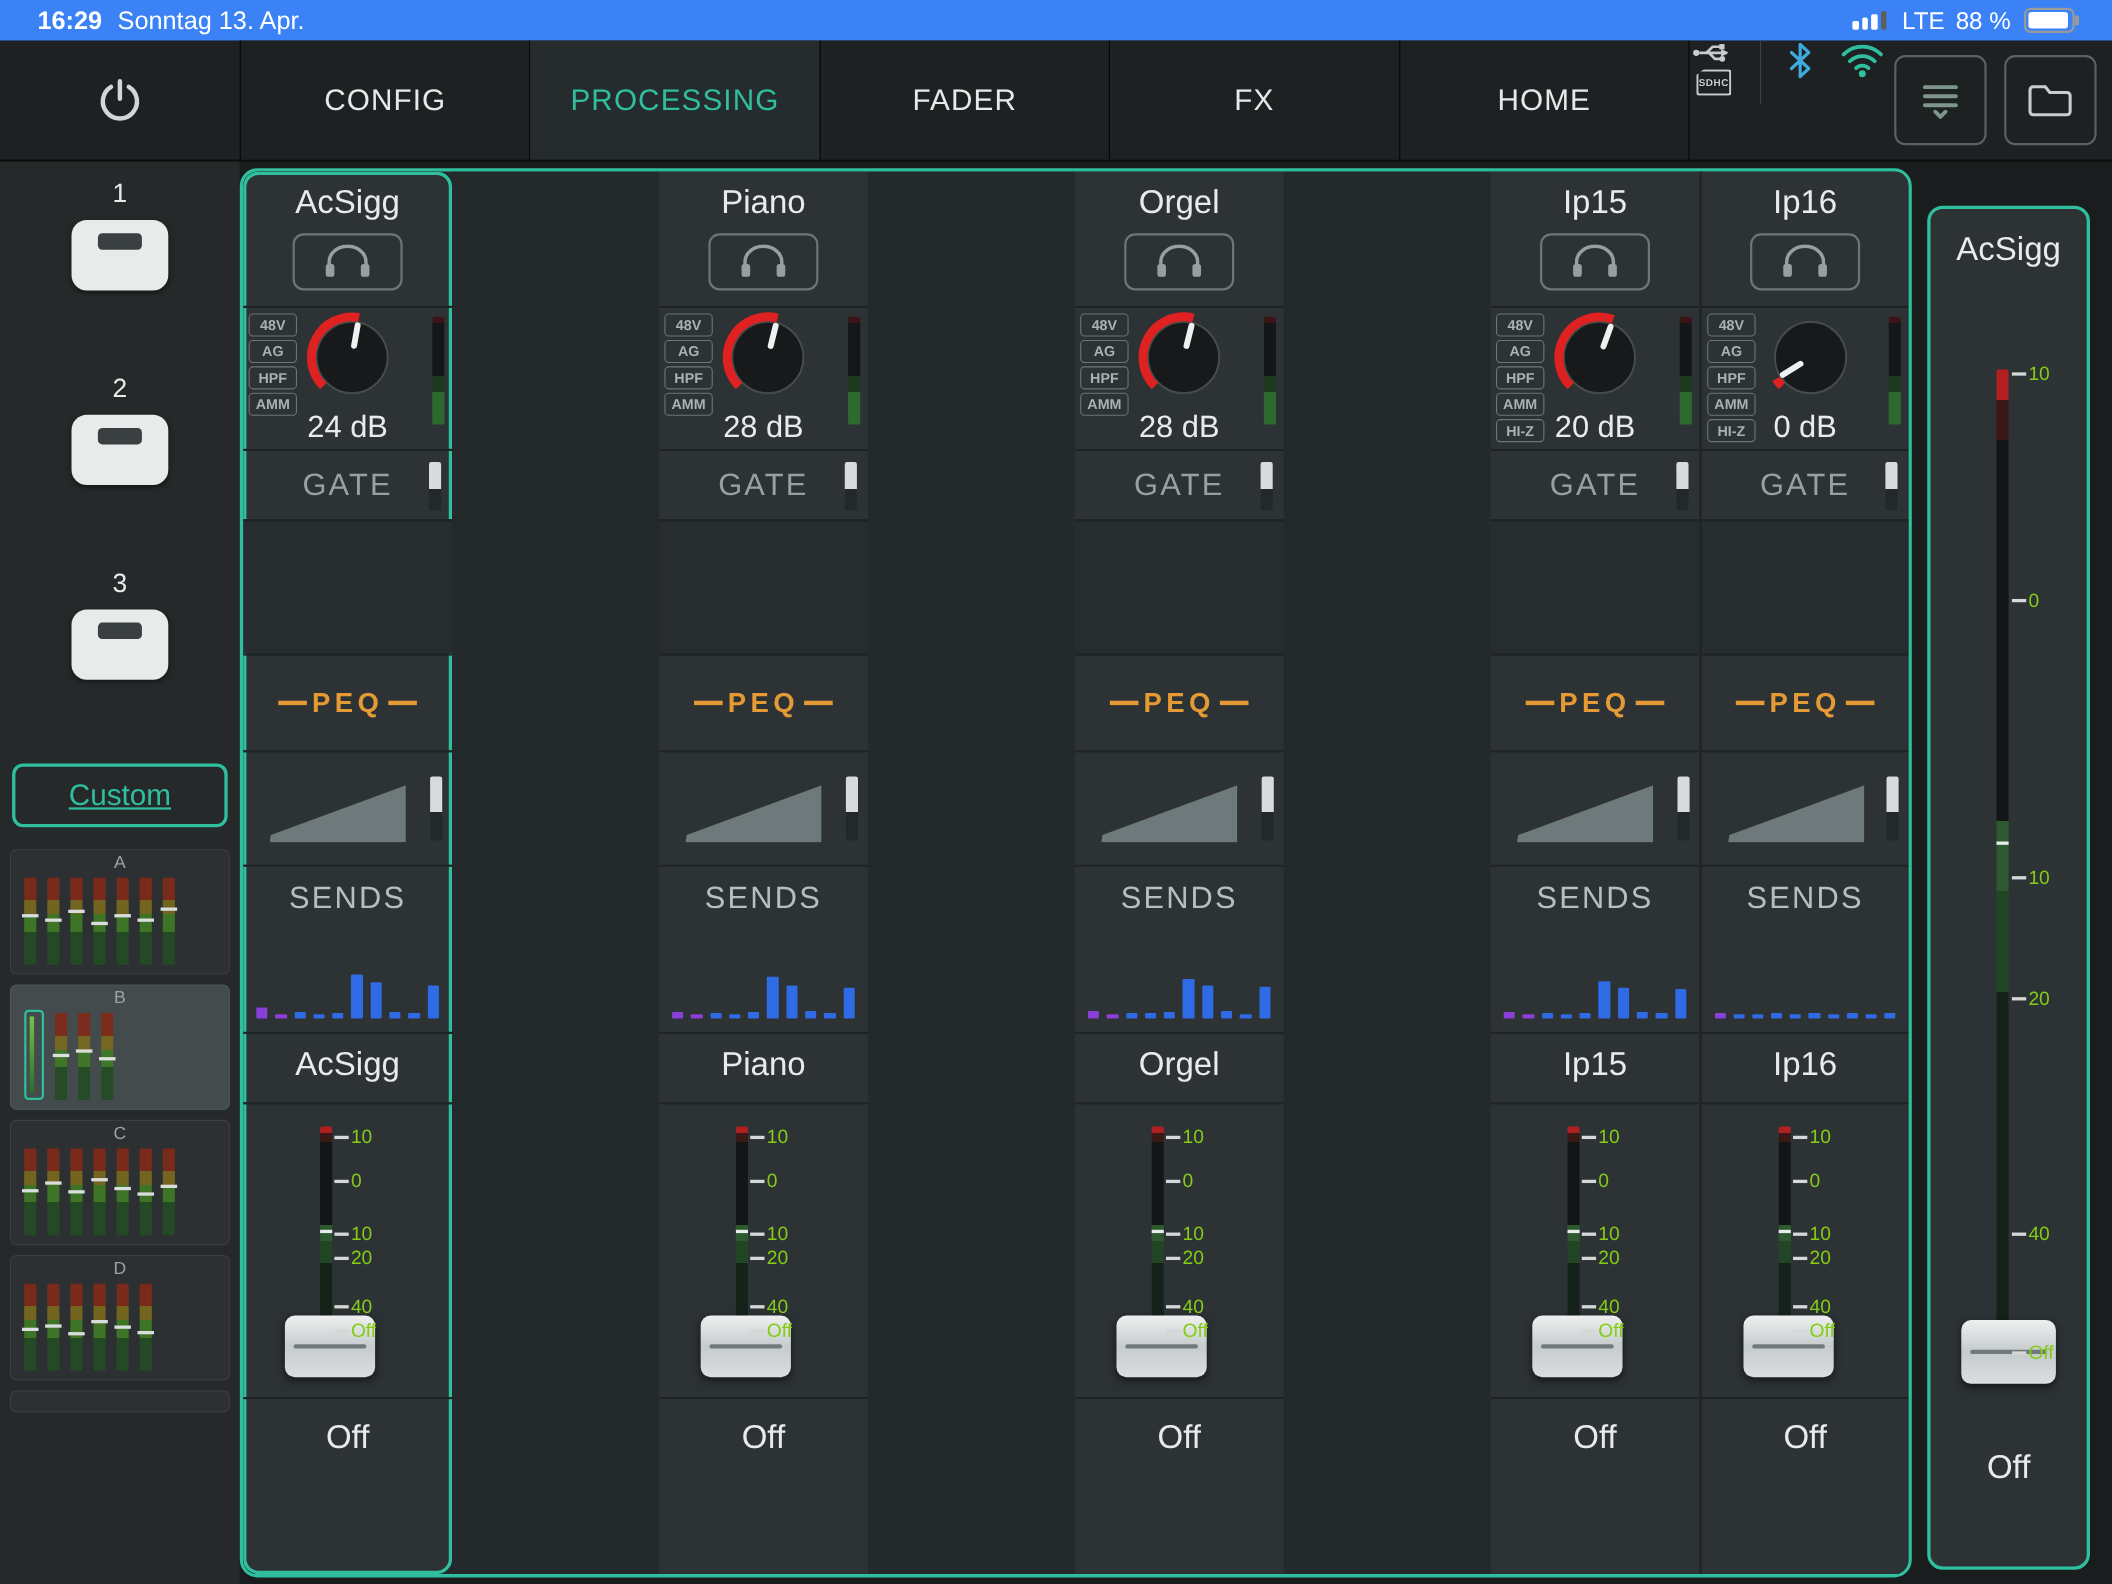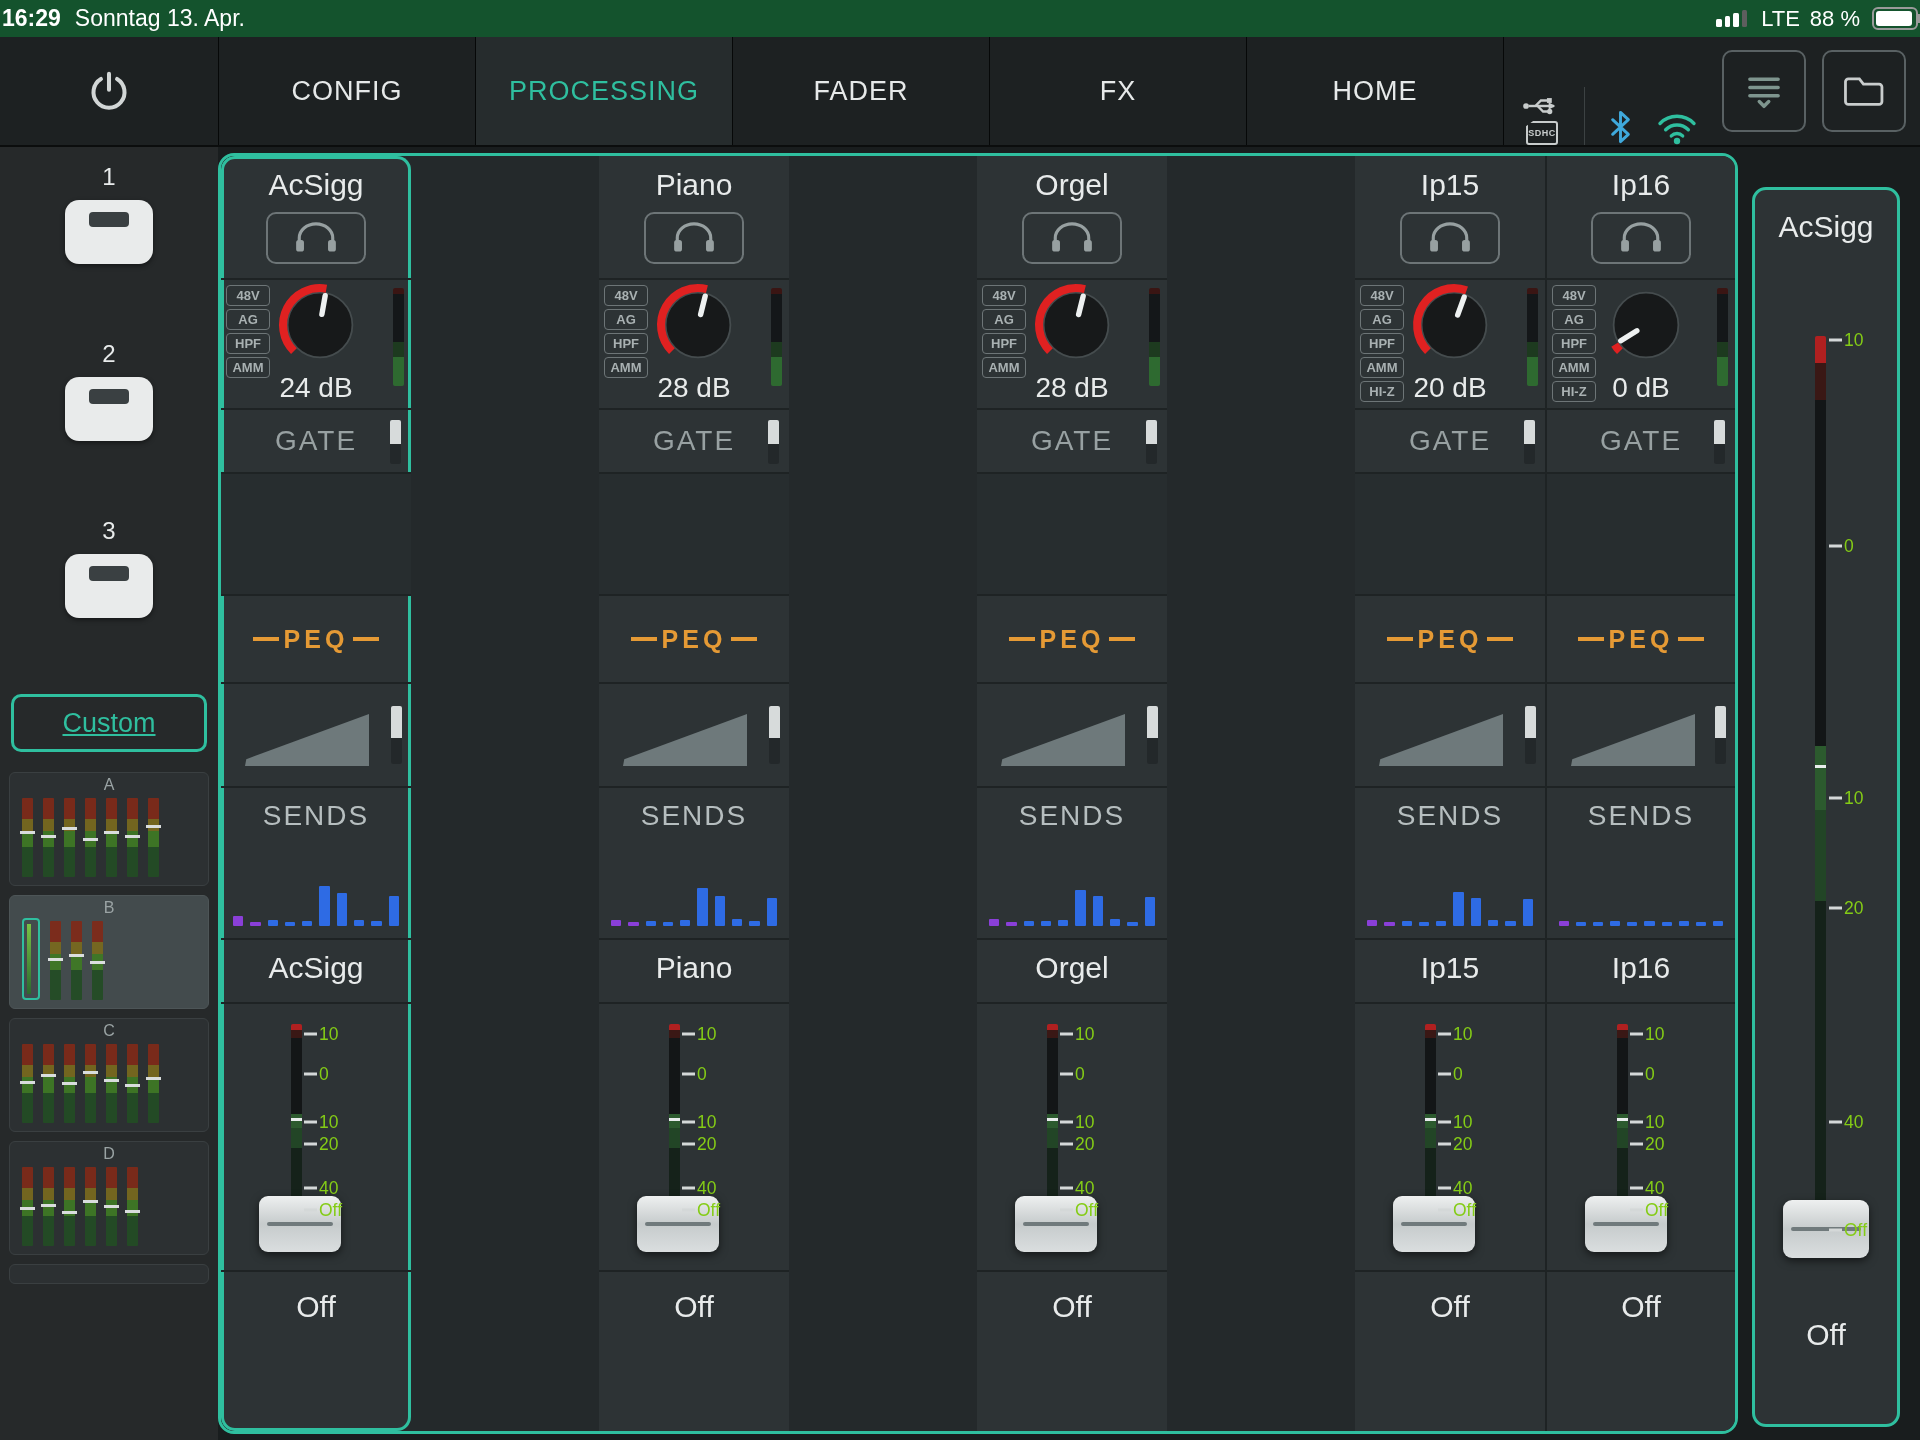--- a/index.html
+++ b/index.html
@@ -2,39 +2,39 @@
 <html><head>
 <meta charset="utf-8">
 <style>
   :root{ --accent:#2fbf9f; }
   *{margin:0;padding:0;box-sizing:border-box;}
   html,body{background:#000;}
   body{width:1920px;height:1440px;overflow:hidden;font-family:"Liberation Sans","DejaVu Sans",sans-serif;color:#c8cdcd;}
   .screen{width:1920px;height:1440px;display:flex;flex-direction:column;background:#191d1e;}
 
   
-  .statusbar{height:37px;background:#14532d;color:#fff;display:flex;justify-content:space-between;align-items:center;padding:0 2px;font-size:23px;flex:0 0 auto;}
+  .statusbar{height:37px;background:#3b82f6;color:#fff;display:flex;justify-content:space-between;align-items:center;padding:0 34px;font-size:23px;flex:0 0 auto;}
   .sb-left{display:flex;gap:14px;align-items:center;}
   .sb-time{font-weight:bold;}
   .sb-right{display:flex;align-items:center;gap:10px;font-size:22px;}
   .signal{display:flex;align-items:flex-end;gap:3px;margin-right:4px;}
   .signal i{width:5.5px;background:#fff;border-radius:1.5px;display:block;}
   .signal i:nth-child(1){height:8px}.signal i:nth-child(2){height:11px}
   .signal i:nth-child(3){height:14px}.signal i:nth-child(4){height:17px;background:#5e5e5e}
   .battery{width:46px;height:23px;border:2px solid #9a9a9a;border-radius:6px;position:relative;margin-left:2px;display:inline-block;}
   .battery .lvl{position:absolute;left:2px;top:2px;bottom:2px;width:86%;background:#fff;border-radius:3px;}
   .battery::after{content:"";position:absolute;right:-6px;top:5px;width:4px;height:9px;background:#9a9a9a;border-radius:0 2px 2px 0;}
 
   
   .navbar{height:110px;background:#1d2122;display:flex;align-items:stretch;border-bottom:2px solid #0b0d0d;flex:0 0 auto;}
   .nav-power{width:218px;background:transparent;border:none;display:flex;align-items:center;justify-content:center;cursor:pointer;}
   .nav-tabs{display:flex;flex:1;}
   .nav-tab{flex:1;border:none;border-left:1px solid #060808;background:#1d2122;color:#e6e9e9;font-size:27px;letter-spacing:1px;font-family:inherit;cursor:pointer;}
   .nav-tab.active{background:#262c2d;color:var(--accent);}
-  .nav-icons{display:flex;align-items:flex-end;gap:22px;padding:0 18px;border-left:1px solid #060808;}
+  .nav-icons{display:flex;align-items:flex-start;gap:22px;padding:0 2px;border-left:1px solid #060808;}
   .io-stack{display:flex;flex-direction:column;align-items:center;gap:4px;}
   .sd-card{width:32px;height:24px;background:transparent;border:2px solid #c8cccc;border-radius:3px;clip-path:polygon(22% 0,100% 0,100% 100%,0 100%,0 22%);display:flex;align-items:center;justify-content:center;}
   .sd-card b{font-size:9px;color:#c8cccc;letter-spacing:.5px;}
   .vdiv{width:1px;height:58px;background:#3c4243;}
   .nav-right{display:flex;align-items:center;gap:16px;padding:0 14px 0 6px;}
   .nav-sq{width:84px;height:82px;border:2px solid #596163;border-radius:10px;background:transparent;display:flex;align-items:center;justify-content:center;cursor:pointer;}
 
   
   .layout{display:flex;flex:1;min-height:0;}
 

